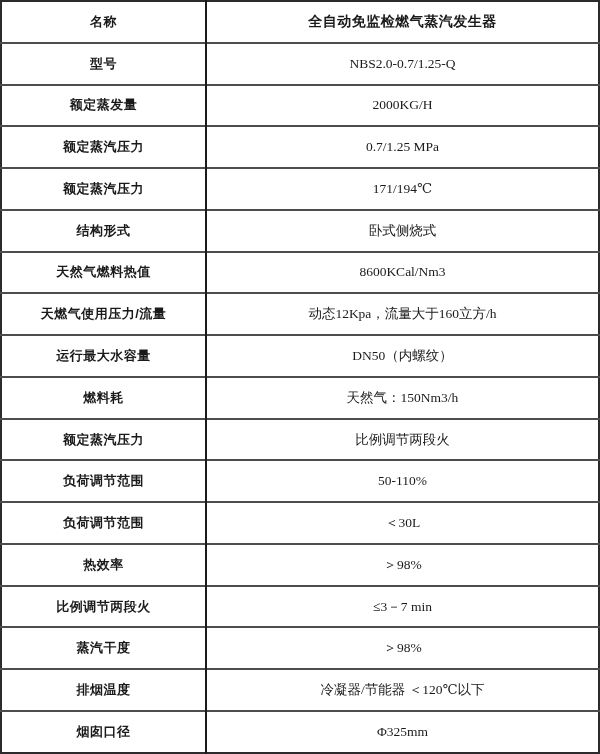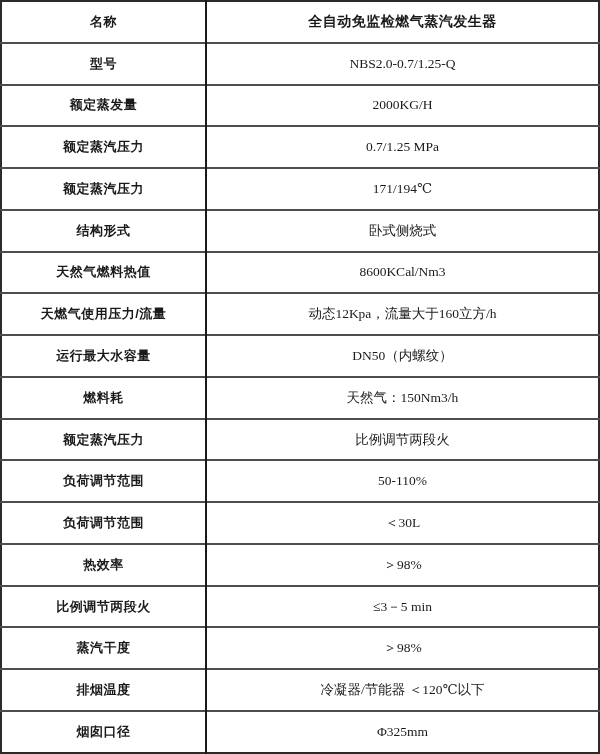--- a/index.html
+++ b/index.html
@@ -112,21 +112,21 @@
       <tr>
         <td class="c-label">负荷调节范围</td>
         <td class="c-value">＜30L</td>
       </tr>
       <tr>
         <td class="c-label">热效率</td>
         <td class="c-value">＞98%</td>
       </tr>
       <tr>
         <td class="c-label">比例调节两段火</td>
-        <td class="c-value">≤3－5 min</td>
+        <td class="c-value">≤3－7 min</td>
       </tr>
       <tr>
         <td class="c-label">蒸汽干度</td>
         <td class="c-value">＞98%</td>
       </tr>
       <tr>
         <td class="c-label">排烟温度</td>
         <td class="c-value">冷凝器/节能器 ＜120℃以下</td>
       </tr>
       <tr>

